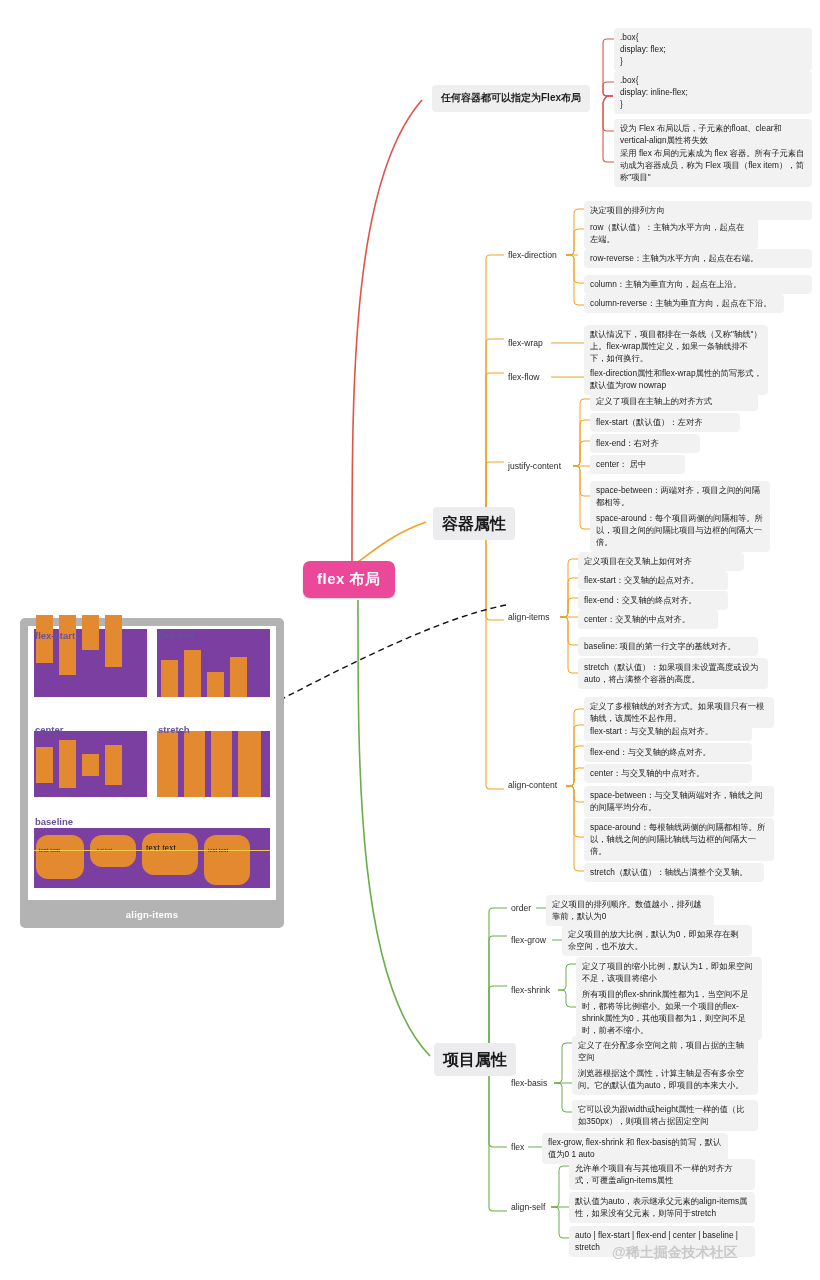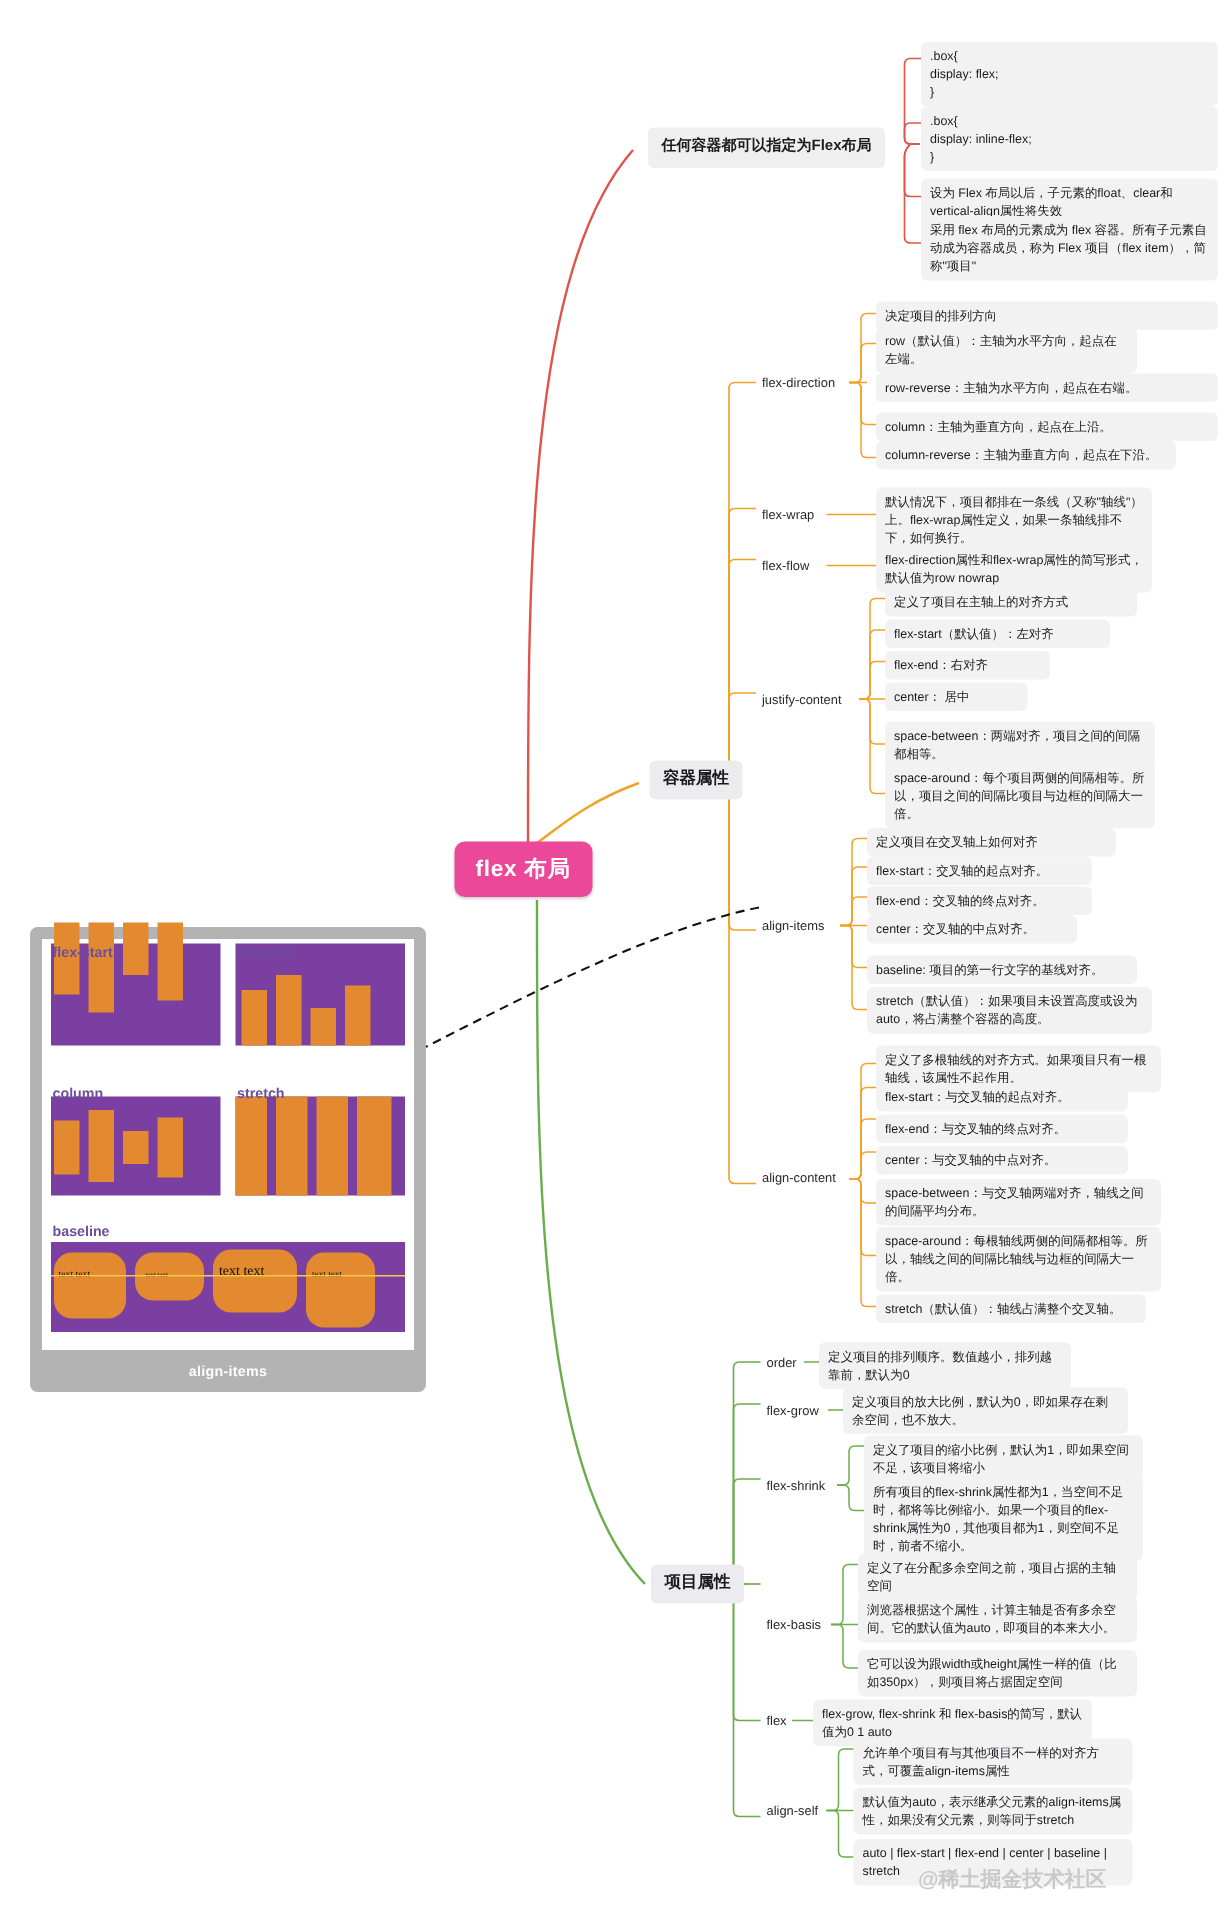--- a/index.html
+++ b/index.html
@@ -30,21 +30,21 @@
     padding: 3px 6px 4px 6px;
   }
   .branch-label {
     font-size: 8.6px;
     background: transparent;
     color: #2a2a2c;
     padding: 1px 3px;
     white-space: nowrap;
   }
   .cat {
-    font-size: 11px;
+    font-size: 16px;
     font-weight: 700;
     background: #ececee;
     border-radius: 4px;
     padding: 5px 9px;
     white-space: nowrap;
     color: #1b1b1d;
   }
   .topic-major {
     font-size: 10px;
     font-weight: 700;
@@ -281,21 +281,21 @@
             <div class="bar" style="left:4px;  bottom:0px; width:17px; height:37px;"></div>
             <div class="bar" style="left:27px; bottom:0px; width:17px; height:47px;"></div>
             <div class="bar" style="left:50px; bottom:0px; width:17px; height:25px;"></div>
             <div class="bar" style="left:73px; bottom:0px; width:17px; height:40px;"></div>
           </div>
         </div>
       </div>
 
       <div class="demo-row" style="height:88px; margin-top:4px;">
         <div class="demo">
-          <div class="demo-title">column</div>
+          <div class="demo-title">center</div>
           <div class="demo-box" style="height:66px; margin-top:-4px;">
             <div class="bar" style="left:2px;  top:16px; width:17px; height:36px;"></div>
             <div class="bar" style="left:25px; top:9px;  width:17px; height:48px;"></div>
             <div class="bar" style="left:48px; top:23px; width:17px; height:22px;"></div>
             <div class="bar" style="left:71px; top:14px; width:17px; height:40px;"></div>
           </div>
         </div>
         <div class="demo">
           <div class="demo-title">stretch</div>
           <div class="demo-box" style="height:66px; margin-top:-4px;">

